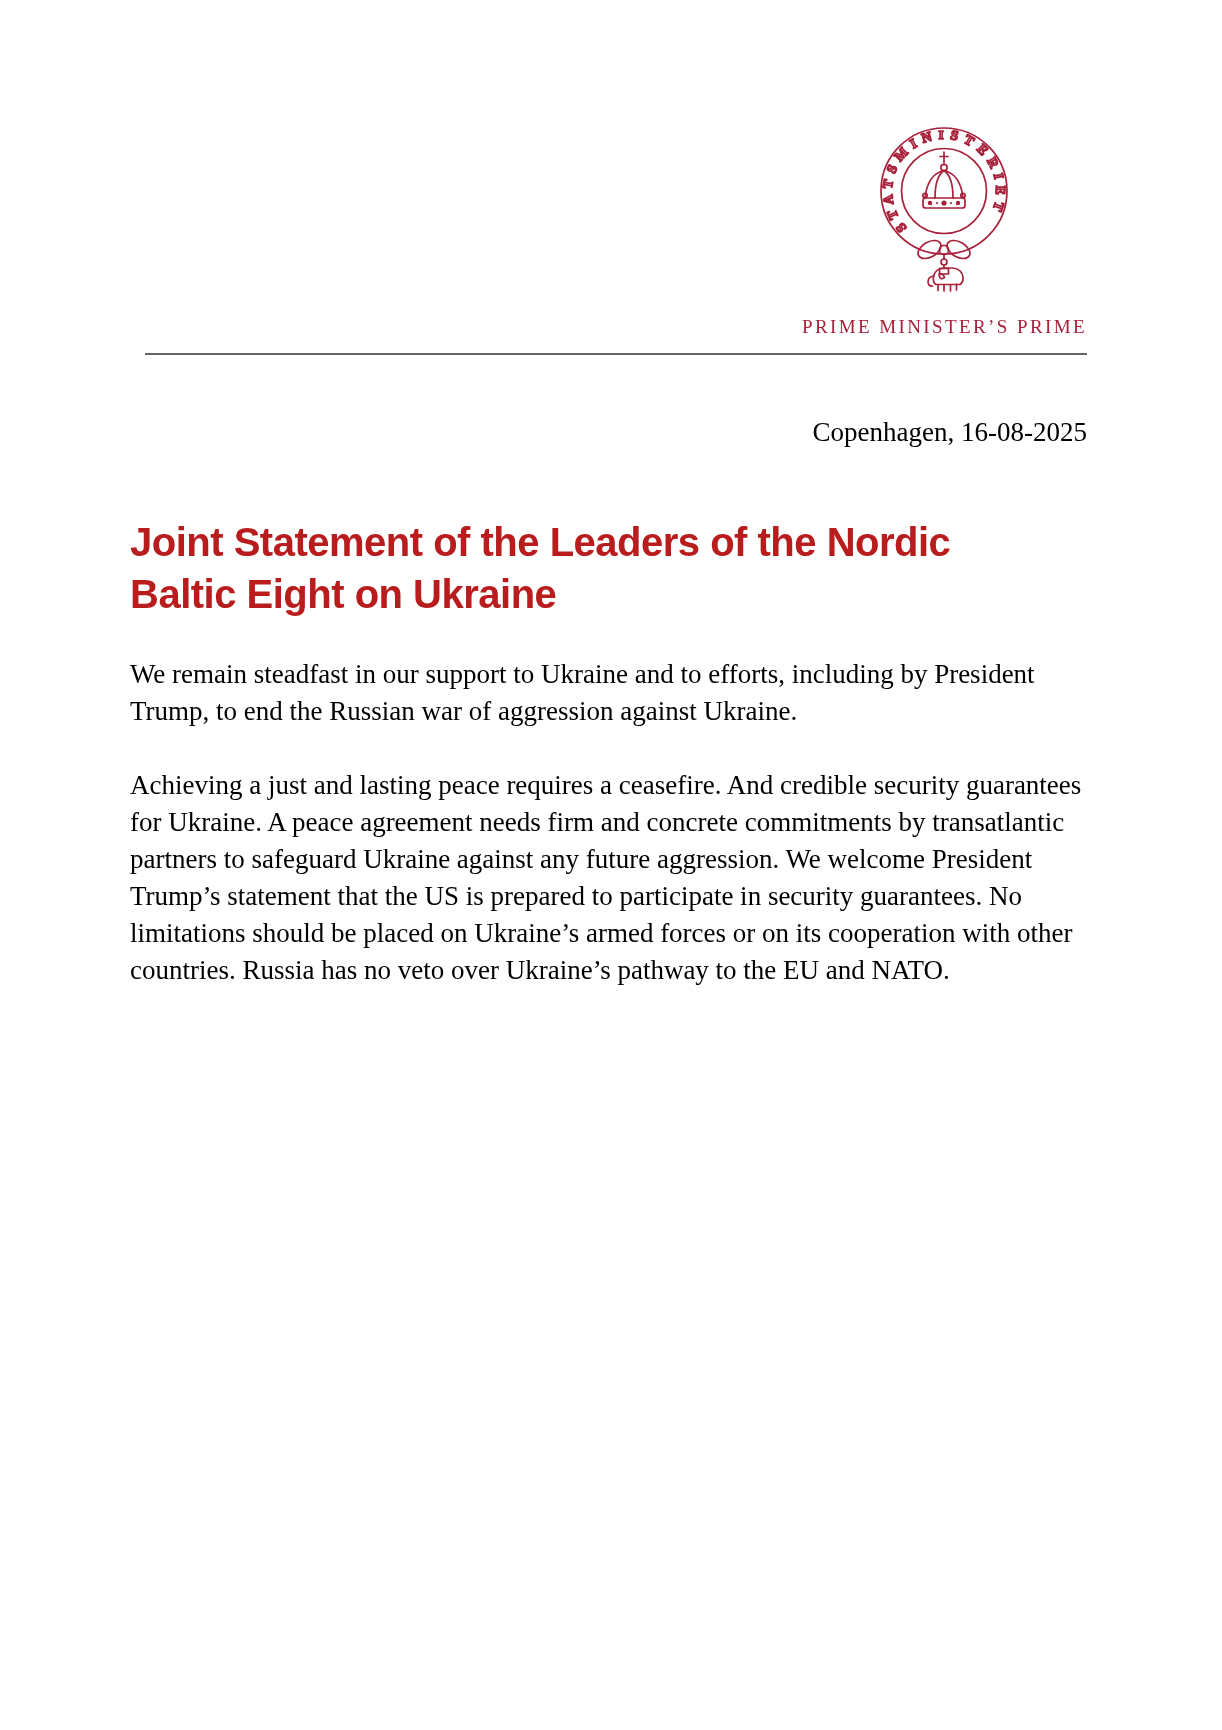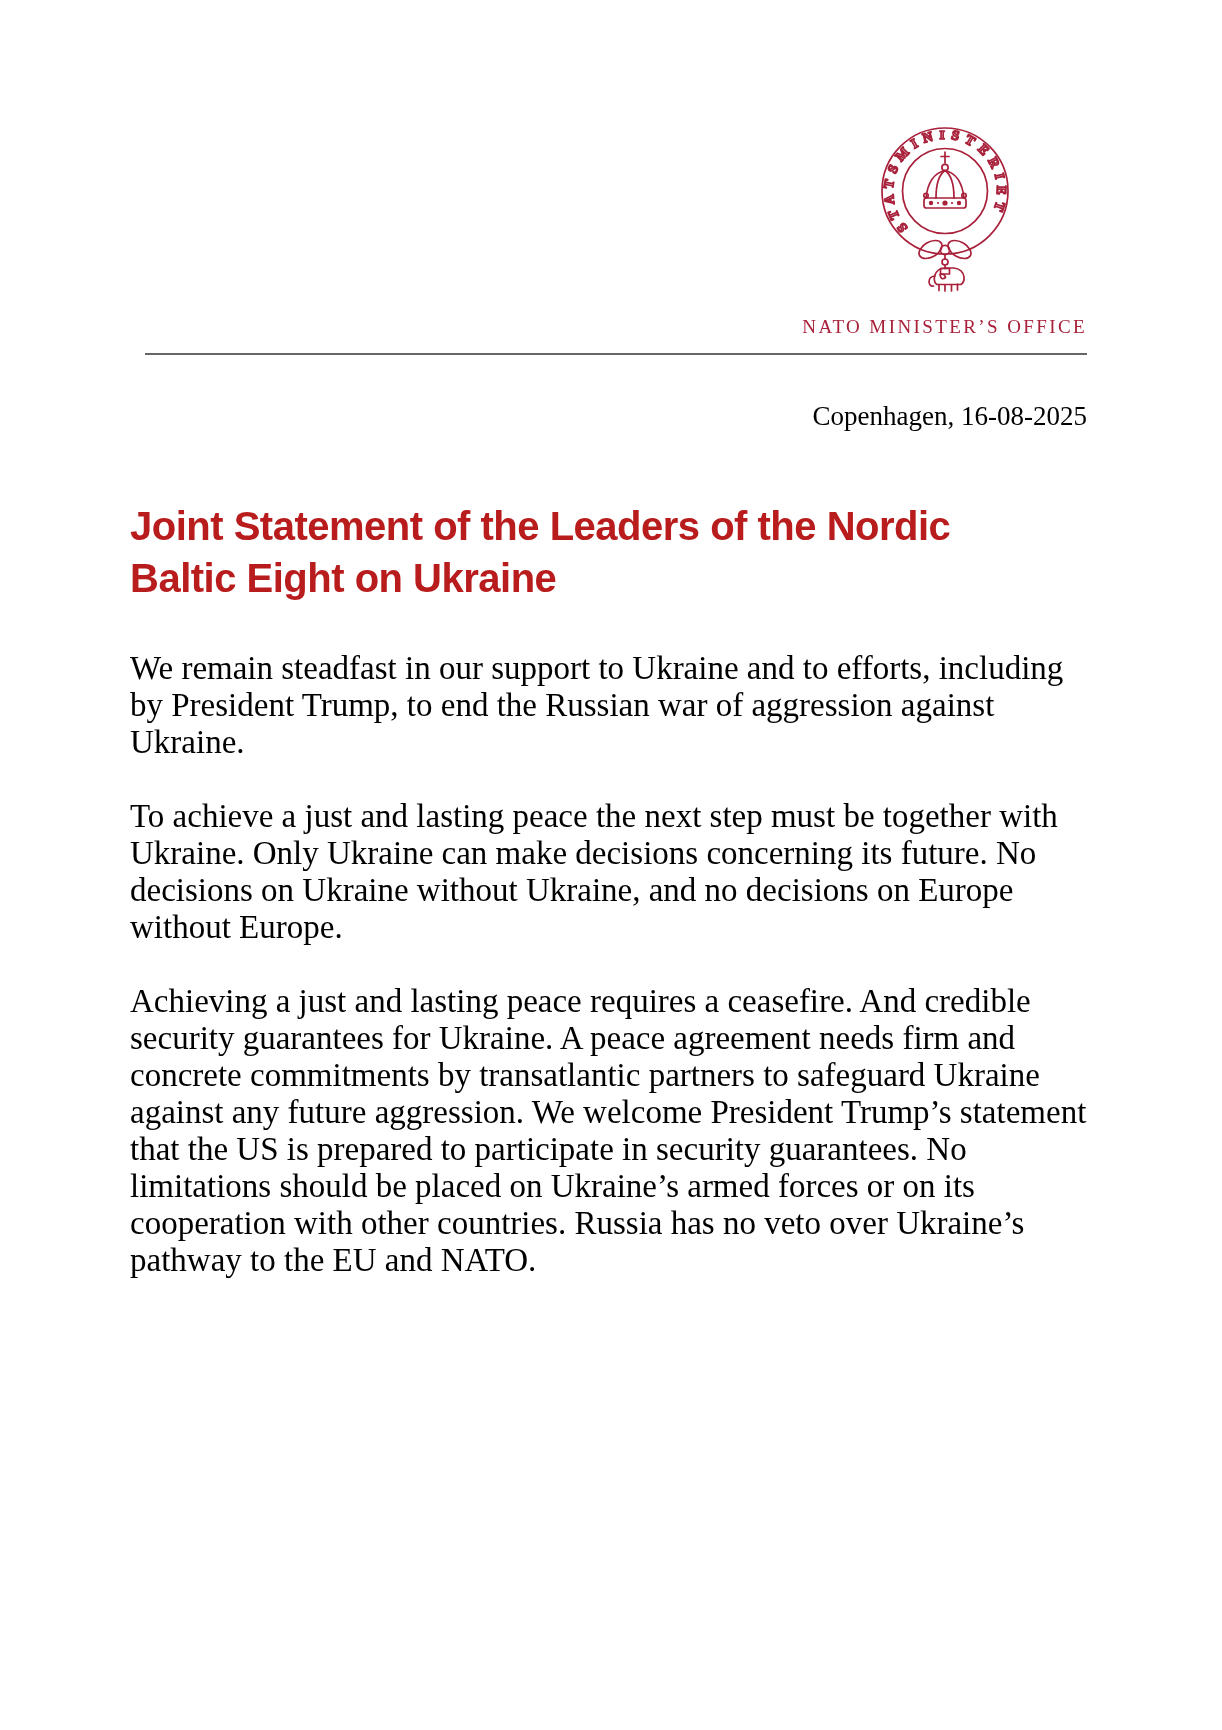--- a/index.html
+++ b/index.html
@@ -52,38 +52,38 @@
   }
   .rule{
     margin-top:15px;
     margin-left:15px;
     height:2px;
     background:var(--rule-gray);
     border:none;
   }
   
   .dateline{
-    margin-top:44px;
+    margin-top:60px;
     text-align:right;
     font-size:27px;
     line-height:1.3;
   }
   .doc-title{
     margin-top:66px;
     font-family:"Liberation Sans", sans-serif;
     font-weight:bold;
     font-size:40px;
     line-height:52px;
     letter-spacing:-0.5px;
     color:#b91c1c;
     max-width:930px;
   }
   .doc-body{
-    margin-top:46px;
-    font-size:33px;
+    margin-top:36px;
+    font-size:27px;
     line-height:37px;
   }
   .doc-body p{
     margin:0 0 37px 0;
   }
 </style>
 </head>
 <body>
 
 <div class="page">
@@ -130,29 +130,28 @@
           <circle cx="67" cy="144" r="3"></circle>
           <path d="M67 147.5 v3"></path>
           <rect x="62.5" y="150.5" width="9" height="5.5"></rect>
           <path d="M56.5 158 q2.5 -8 11 -8 h8 q9.5 1 10.5 9 q0.5 5 -3 7.5 H59 q-3.5 -2 -2.5 -8.5 Z"></path>
           <path d="M57 158 q-6 0.5 -6 6 q0.5 4.5 4.5 4"></path>
           <path d="M62 156.5 q4.5 -1.5 5.5 3 q-4.5 3.5 -5.5 -3"></path>
           <path d="M61 166.5 v6 M67 167 v6 M73.5 167 v6 M79.5 166 v6"></path>
         </g>
       </svg>
 
-      <div class="office-label">NATO MINISTER’S OFFICE</div>
+      <div class="office-label">PRIME MINISTER’S PRIME</div>
     </div>
   </div>
 
   <hr class="rule">
 
   <div class="dateline">Copenhagen, 16-08-2025</div>
 
   <h1 class="doc-title">Joint Statement of the Leaders of the Nordic Baltic Eight on Ukraine</h1>
 
   <div class="doc-body">
     <p>We remain steadfast in our support to Ukraine and to efforts, including by President Trump, to end the Russian war of aggression against Ukraine.</p>
-    <p>To achieve a just and lasting peace the next step must be together with Ukraine. Only Ukraine can make decisions concerning its future. No decisions on Ukraine without Ukraine, and no decisions on Europe without Europe.</p>
     <p>Achieving a just and lasting peace requires a ceasefire. And credible security guarantees for Ukraine. A peace agreement needs firm and concrete commitments by transatlantic partners to safeguard Ukraine against any future aggression. We welcome President Trump’s statement that the US is prepared to participate in security guarantees. No limitations should be placed on Ukraine’s armed forces or on its cooperation with other countries. Russia has no veto over Ukraine’s pathway to the EU and NATO.</p>
   </div>
 
 </div>
 
 </body></html>

